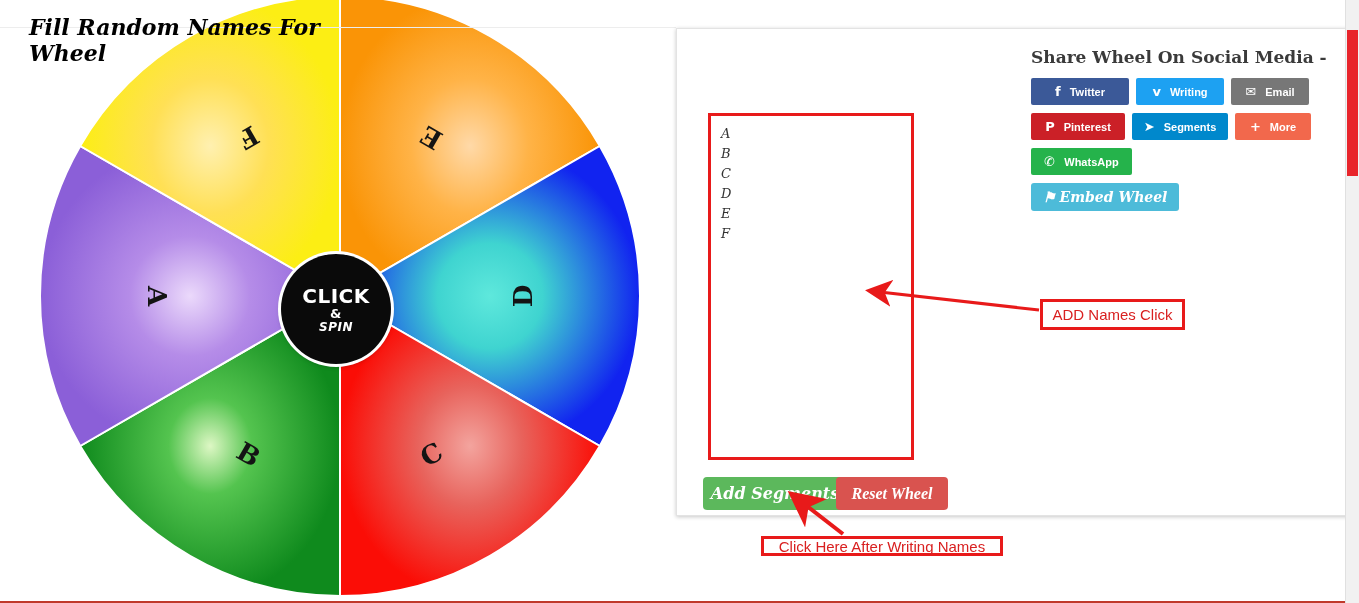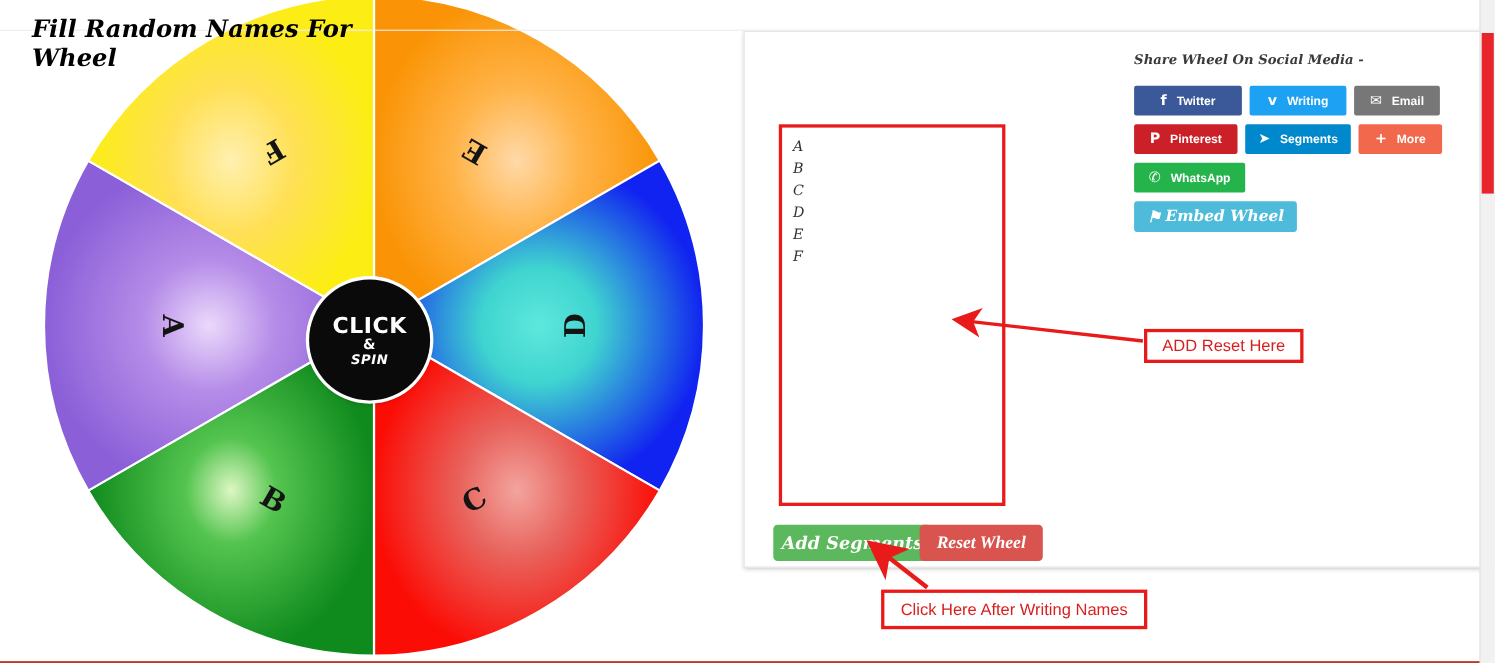--- a/index.html
+++ b/index.html
@@ -99,23 +99,22 @@
     outline: none;
     overflow: hidden;
   }
 
   
   #share-title {
     position: absolute;
     left: 1031px;
     top: 47px;
     font-family: "DejaVu Serif", serif;
-    font-style: italic;
-    font-weight: bold;
-    font-size: 12px;
+    font-weight: bold;
+    font-size: 17px;
     color: #3a3a3a;
     white-space: nowrap;
   }
   .share-row { position: absolute; display: flex; gap: 7px; }
   #share-row-1 { left: 1031px; top: 78px; }
   #share-row-2 { left: 1031px; top: 113px; }
   #share-row-3 { left: 1031px; top: 148px; }
   .share-btn {
     height: 27px;
     border: none;
@@ -193,21 +192,21 @@
     color: #d92020;
     font-family: "Liberation Sans", sans-serif;
     font-size: 15px;
     display: flex;
     align-items: center;
     justify-content: center;
     box-sizing: border-box;
     white-space: nowrap;
   }
   #callout-add-names { left: 1040px; top: 299px; width: 145px; height: 31px; }
-  #callout-click-here{ left: 801px; top: 536px; width: 242px; height: 36px; text-align: right; }
+  #callout-click-here{ left: 761px; top: 536px; width: 242px; height: 20px; text-align: right; }
 
   #annot-svg {
     position: absolute;
     left: 0; top: 0;
     width: 1359px; height: 603px;
     pointer-events: none;
   }
 
   
   #page-scrollbar-track {
@@ -371,19 +370,19 @@
 <svg id="annot-svg">
   <defs>
     <marker id="arrowhead" markerWidth="9" markerHeight="9" refX="7" refY="4.5" orient="auto" markerUnits="strokeWidth">
       <path d="M 0 0 L 9 4.5 L 0 9 L 2.4 4.5 Z" fill="#e81a1a"></path>
     </marker>
   </defs>
   <line x1="1039" y1="310" x2="871" y2="291" stroke="#e81a1a" stroke-width="3" marker-end="url(#arrowhead)"></line>
   <line x1="843" y1="534" x2="794" y2="496" stroke="#e81a1a" stroke-width="4" marker-end="url(#arrowhead)"></line>
 </svg>
 
-<div class="callout" id="callout-add-names">ADD Reset Here</div>
+<div class="callout" id="callout-add-names">ADD Names Click</div>
 <div class="callout" id="callout-click-here">Click Here After Writing Names</div>
 
 <div id="page-scrollbar-track">
   <div id="page-scrollbar-thumb"></div>
 </div>
 <div id="bottom-rule"></div>
 
 </body></html>

